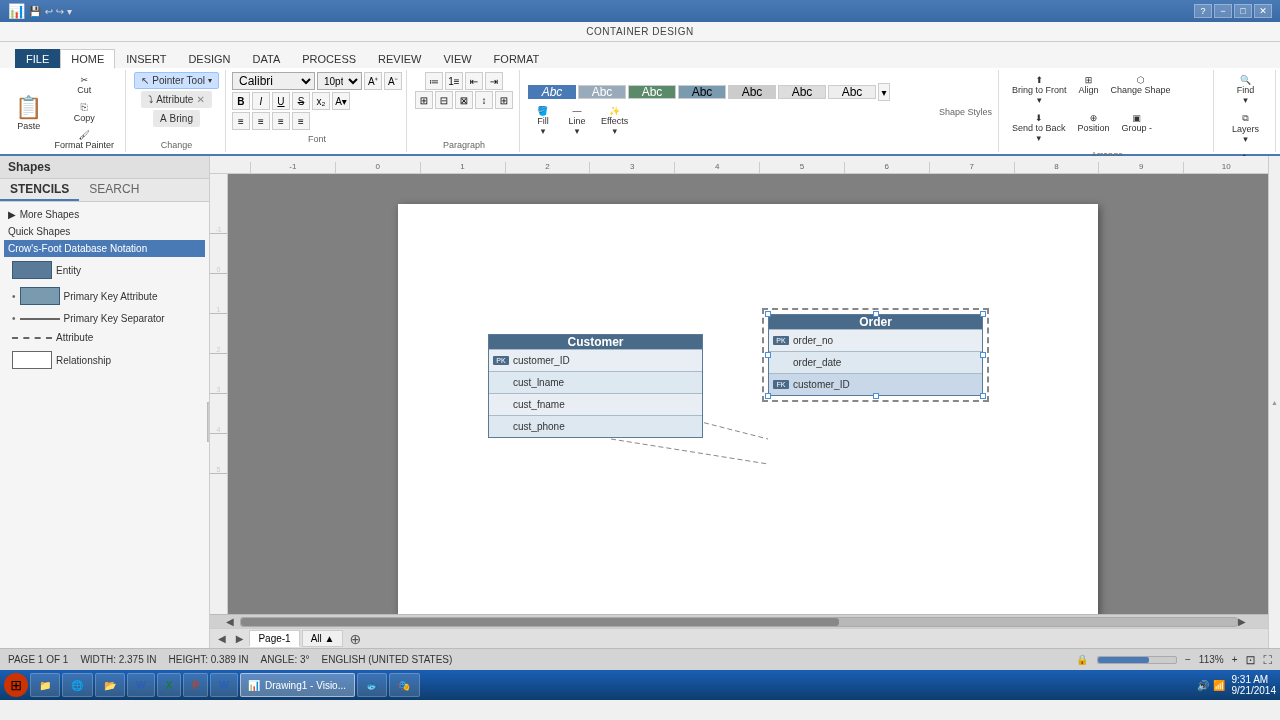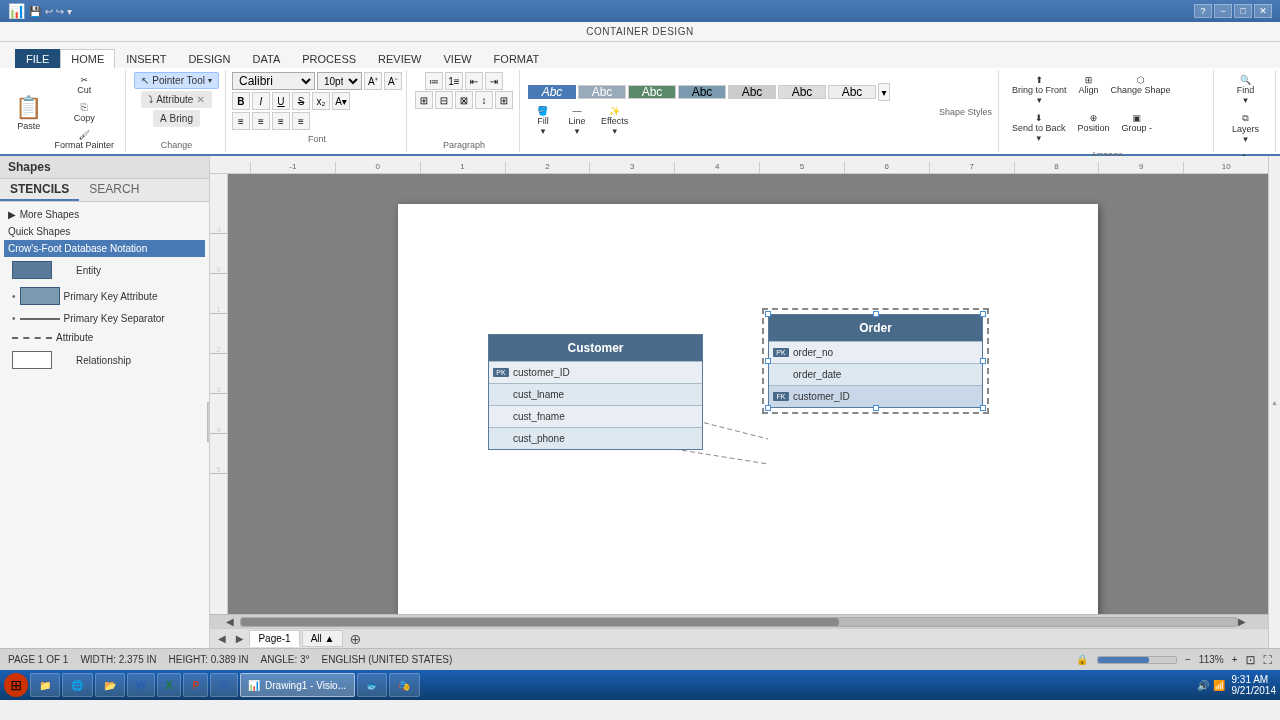--- a/index.html
+++ b/index.html
@@ -234,21 +234,21 @@
       padding: 3px 4px;
       cursor: pointer;
       display: flex;
       align-items: center;
       gap: 4px;
     }
     .shapes-category.active { background: #4a7ab5; color: white; }
     .shape-item {
       display: flex;
       align-items: center;
-      gap: 24px;
+      gap: 4px;
       padding: 4px 8px;
       cursor: pointer;
       font-size: 10px;
       color: #333;
     }
     .shape-icon-entity {
       width: 40px;
       height: 18px;
       background: #5a7a9a;
       border: 1px solid #3a5a7a;
@@ -318,21 +318,20 @@
       position: absolute;
       border: 1px solid #5a7a9a;
       font-size: 10px;
       background: #d8e4ee;
       min-width: 160px;
     }
     .db-table-header {
       background: #4a6a8a;
       color: white;
       text-align: center;
-      padding: 6px;
       font-size: 12px;
       font-weight: bold;
     }
     .db-table-row {
       display: flex;
       align-items: center;
       border-top: 1px solid #aabbc8;
       background: #e8eef4;
       padding: 3px 4px;
       min-height: 22px;

